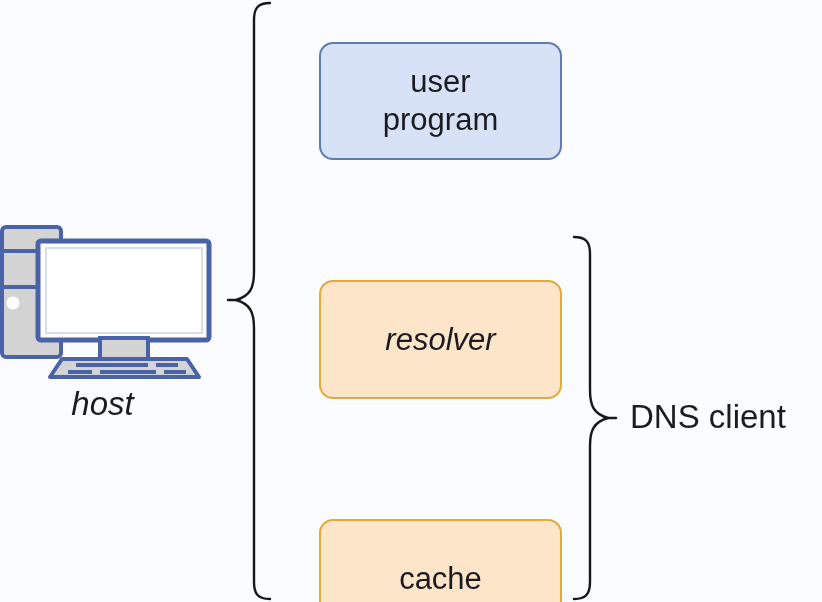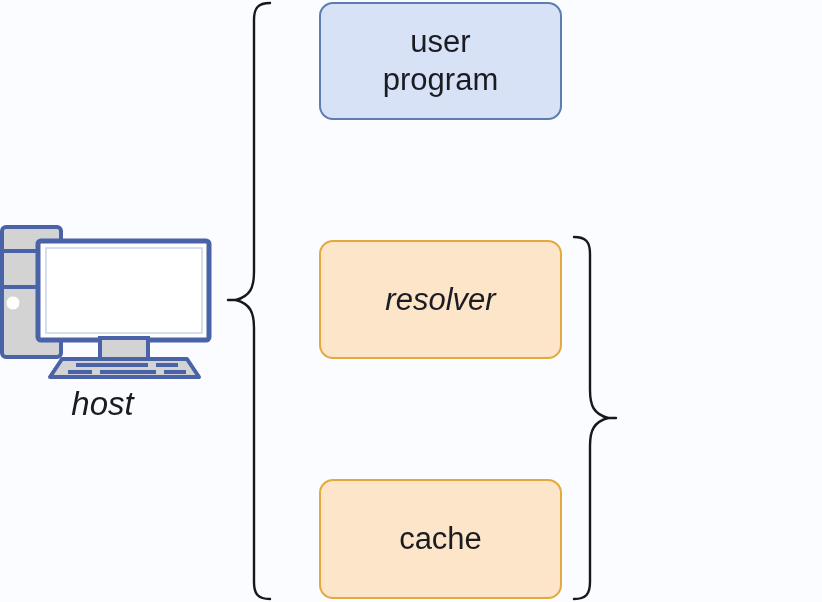--- a/index.html
+++ b/index.html
@@ -24,20 +24,21 @@
   .node-box {
     position: absolute;
     box-sizing: border-box;
     display: flex;
     align-items: center;
     justify-content: center;
     text-align: center;
     border-radius: 14px;
     line-height: 1.22;
     color: #1b1b22;
+    margin-top: 40px;
   }
   .node-box .node-label {
     display: block;
     white-space: pre-line;
   }
 
   
   #user-program-box {
     left: 319px;
     top: 2px;
@@ -173,20 +174,21 @@
     <path class="brace-path" d="M 4 3
              C 16 3, 20 8, 20 20
              L 20 156
              C 20 172, 24 180, 38 184
              C 24 188, 20 196, 20 212
              L 20 348
              C 20 360, 16 365, 4 365"></path>
     <line class="brace-path" x1="38" y1="184" x2="46" y2="184"></line>
   </svg>
 
+  <div id="dns-client-label">DNS client</div>
 
   <div id="user-program-box" class="node-box">
     <span class="node-label">user
 program</span>
   </div>
 
   <div id="resolver-box" class="node-box">
     <span class="node-label">resolver</span>
   </div>
 

